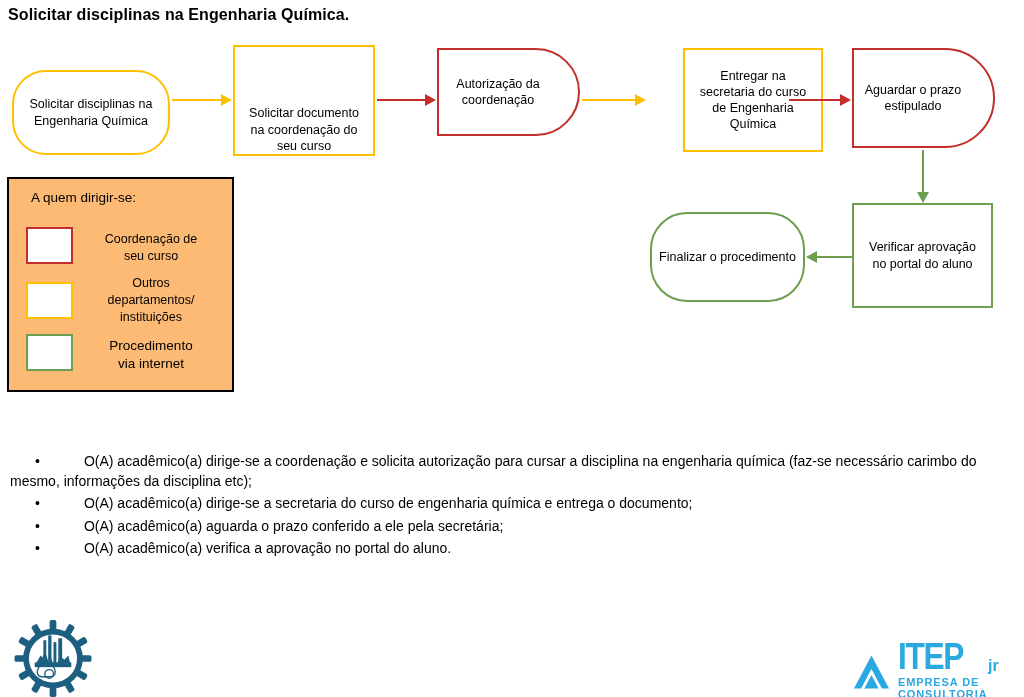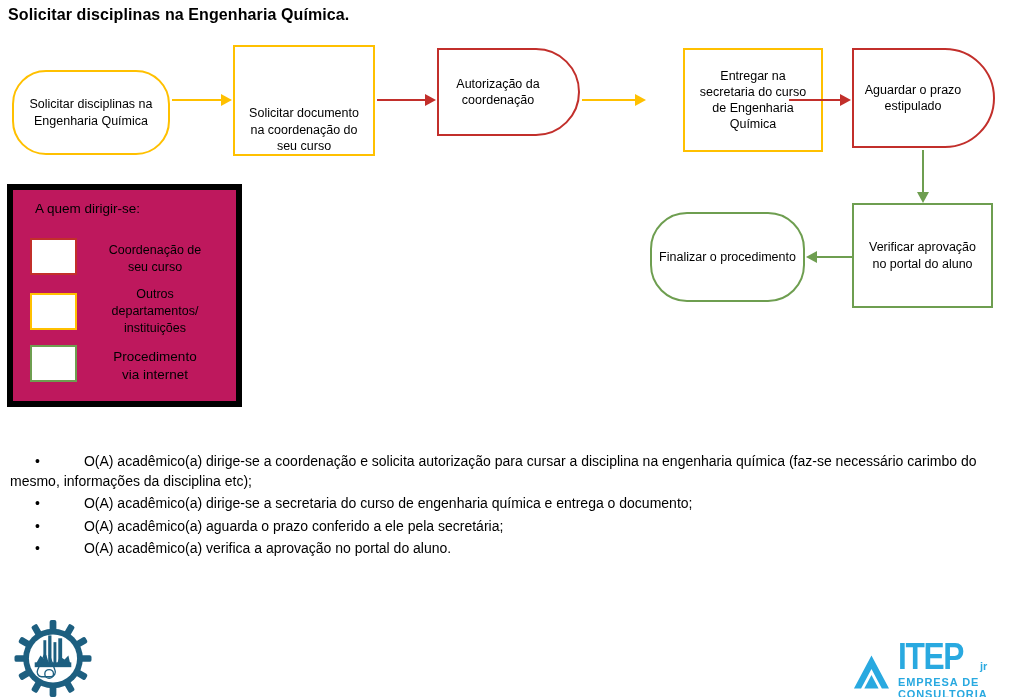--- a/index.html
+++ b/index.html
@@ -28,21 +28,21 @@
   .c-yellow{color:#FFC000;} .c-red{color:#C22F2B;} .c-green{color:#6E9E50;}
   .arrow.h{height:2px;} .arrow.v{width:2px;}
   .arrow.right::after{content:"";position:absolute;right:-10px;top:-5px;width:0;height:0;
     border-left:11px solid currentColor;border-top:6px solid transparent;border-bottom:6px solid transparent;}
   .arrow.left::before{content:"";position:absolute;left:-10px;top:-5px;width:0;height:0;
     border-right:11px solid currentColor;border-top:6px solid transparent;border-bottom:6px solid transparent;}
   .arrow.down::after{content:"";position:absolute;bottom:-10px;left:-5px;width:0;height:0;
     border-top:11px solid currentColor;border-left:6px solid transparent;border-right:6px solid transparent;}
 
   
-  .legend{position:absolute;left:7px;top:184px;width:223px;height:211px;border:6px solid #000000;background:#be185d;}
+  .legend{position:absolute;left:7px;top:177px;width:223px;height:211px;border:2px solid #000000;background:#fdba74;}
   .legend-title{position:absolute;left:22px;top:11px;font-size:13.5px;}
   .swatch{position:absolute;left:17px;width:47px;height:37px;background:#fff;box-sizing:border-box;}
   .swatch.s1{top:48px;border:2.5px solid #C22F2B;}
   .swatch.s2{top:103px;border:2.5px solid #FFC000;}
   .swatch.s3{top:155px;border:2.5px solid #6E9E50;}
   .legend-label{position:absolute;text-align:center;font-size:12.5px;line-height:17px;}
   .legend-label.l1{left:86px;top:52px;width:112px;}
   .legend-label.l2{left:92px;top:96px;width:100px;}
   .legend-label.l3{left:92px;top:158px;width:100px;font-size:13.5px;line-height:18px;}
 
@@ -51,21 +51,21 @@
   .note{text-indent:25px;margin-bottom:3px;}
   .note .gap{display:inline-block;width:44px;}
 
   
   .gear-logo{position:absolute;left:12px;top:620px;}
   .itep-logo{position:absolute;left:852px;top:637px;display:flex;align-items:flex-end;}
   .itep-text{margin-left:7px;color:#29A9E0;}
   .itep-name-row{display:flex;align-items:flex-end;height:36px;}
   .itep-name{font-size:36px;font-weight:bold;line-height:32px;letter-spacing:-1.5px;
              transform:scaleX(.88);transform-origin:left bottom;}
-  .itep-suffix{font-size:11px;font-weight:bold;margin-left:8px;line-height:14px;}
+  .itep-suffix{font-size:16px;font-weight:bold;margin-left:16px;line-height:14px;}
   .itep-tagline{font-size:11px;font-weight:bold;letter-spacing:.9px;margin-top:3px;}
 </style>
 </head>
 <body>
 
 <div class="canvas">
 
   <div class="page-title">Solicitar disciplinas na Engenharia Química.</div>
 
   <div class="node stadium1 b-yellow">

